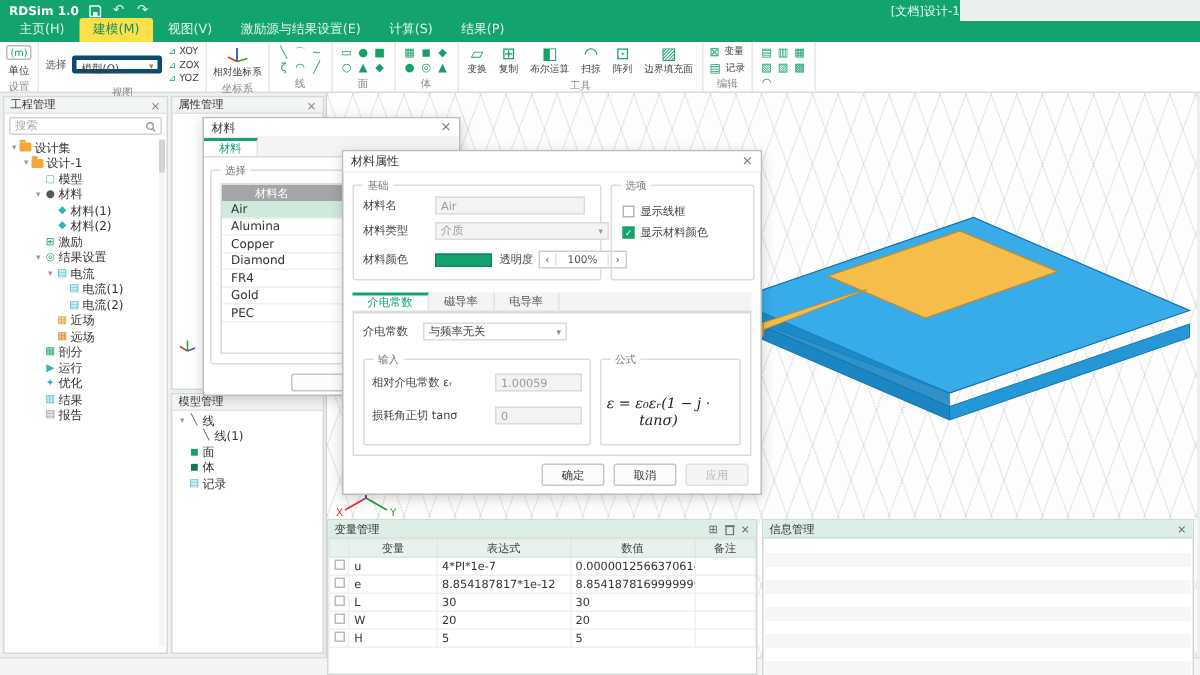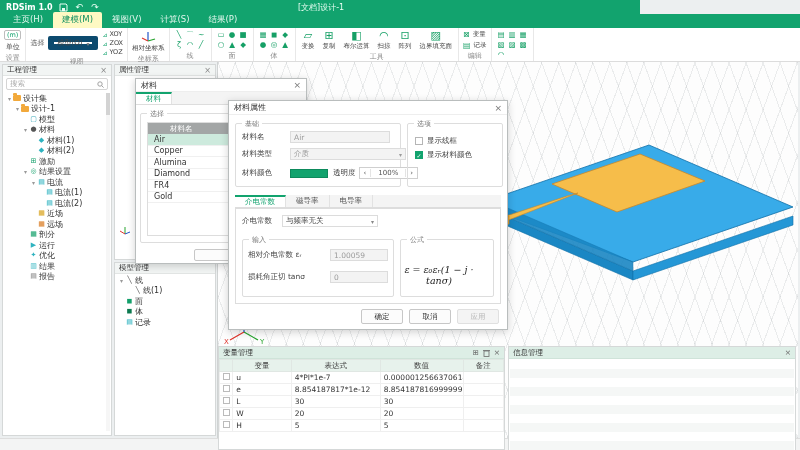--- a/index.html
+++ b/index.html
@@ -1,32 +1,32 @@
 <!DOCTYPE html>
 <html><head>
 <meta charset="utf-8">
 <style>
   *{box-sizing:border-box;margin:0;padding:0}
   html,body{width:800px;height:450px;overflow:hidden}
   body{font-family:"DejaVu Sans","Liberation Sans",sans-serif;font-size:8px;color:#333;background:#eceff0;position:relative}
   .titlebar{position:absolute;left:0;top:0;width:640px;height:14px;background:#12a36e;color:#fff;display:flex;align-items:center;padding:0 6px;gap:5px}
   .titlebar .app-name{font-weight:bold;font-size:8px}
   .tb-icon{width:11px;height:10px;display:inline-flex;align-items:center;justify-content:center;color:#eafff4;font-size:9px;line-height:1;cursor:default}
-  .tb-center{position:absolute;left:2px;right:0;text-align:center;font-size:8px;color:#eafff4;pointer-events:none}
+  .tb-center{position:absolute;left:2px;right:0;text-align:right;font-size:8px;color:#eafff4;pointer-events:none}
   .menubar{position:absolute;left:0;top:14px;width:800px;height:14px;background:#12a36e;display:flex;align-items:flex-end;padding-left:4px;gap:1px}
   .tab{padding:2px 9px 2px 9px;font-size:8.5px;color:#e3f7ee;cursor:default;white-space:nowrap}
-  .tab.active{background:#fef9c3;color:#0f8f60;border-radius:2px 2px 0 0}
+  .tab.active{background:#fde047;color:#0f8f60;border-radius:2px 2px 0 0}
   .ribbon{position:absolute;left:0;top:28px;width:800px;height:34px;background:#fff;border-bottom:1px solid #dcdcdc;display:flex}
   .rgroup{border-right:1px solid #e8e8e8;display:flex;flex-direction:column;padding:2px 4px 0 4px}
   .rg-body{flex:1;display:flex;align-items:center;gap:4px}
   .rg-label{text-align:center;font-size:7px;color:#8a8a8a;padding:1px 0}
   .unit-box{border:1px solid #bdbdbd;border-radius:2px;font-size:6.5px;color:#12a36e;padding:0 2px;text-align:center}
   .unit-btn{font-size:7px;color:#444;text-align:center;margin-top:1px}
   .sel-label{font-size:7px;color:#555}
-  .rselect{border:6px solid #0c4a6e;border-radius:2px;background:#fff;font-size:7px;color:#444;padding:1px 3px;display:flex;gap:4px;align-items:center;height:12px}
+  .rselect{border:3px solid #0c4a6e;border-radius:2px;background:#fff;font-size:7px;color:#444;padding:1px 3px;display:flex;gap:20px;height:12px}
   .planes{display:flex;flex-direction:column;justify-content:flex-start;gap:1px}
   .plane-btn{display:flex;align-items:center;gap:2px;font-size:6.5px;color:#444;height:8px}
   .plane-btn .tri{color:#12a36e;font-size:6px}
   .cs-btn{display:flex;flex-direction:column;align-items:center;justify-content:center;gap:1px}
   .cs-btn .lbl{font-size:6.5px;color:#444;white-space:nowrap}
   .glyph-grid{display:grid;grid-template-columns:repeat(3,11px);grid-auto-rows:10px;align-content:center;justify-items:center;align-items:center}
   .glyph-grid span{color:#16a066;font-size:7.5px;line-height:1}
   .tool-btn{display:flex;flex-direction:column;align-items:center;justify-content:center;gap:1px;padding:0 2px}
   .tool-btn .ic{color:#16a066;font-size:11px;line-height:1}
   .tool-btn .lbl{font-size:6.5px;color:#444;white-space:nowrap}
@@ -99,20 +99,21 @@
   </span>
   <span class="tb-icon">↶</span>
   <span class="tb-icon">↷</span>
   <span class="tb-center">[文档]设计-1</span>
 </div>
 
 <div class="menubar" id="menu-tabs">
     <div class="tab">主页(H)</div>
     <div class="tab active">建模(M)</div>
     <div class="tab">视图(V)</div>
+    <div class="tab">激励源与结果设置(E)</div>
     <div class="tab">计算(S)</div>
     <div class="tab">结果(P)</div>
   </div>
 
 <div class="ribbon">
   <div class="rgroup">
     <div class="rg-body" style="flex-direction:column;justify-content:center;gap:1px">
       <div class="unit-box">(m)</div>
       <div class="unit-btn">单位</div>
     </div>
@@ -437,25 +438,26 @@
   </div>
   <div class="tabstrip">
     <div class="dtab active">材料</div>
   </div>
   <div class="gbox" style="left:4px;top:34px;right:4px;height:130px">
     <span class="legend">选择</span>
     <div class="mlist">
       <div class="mlist-header">材料名</div>
       <div id="material-rows">
           <div class="mrow sel">Air</div>
+          <div class="mrow">Alumina</div>
           <div class="mrow">Copper</div>
-          <div class="mrow">Alumina</div>
           <div class="mrow">Diamond</div>
           <div class="mrow">FR4</div>
           <div class="mrow">Gold</div>
+          <div class="mrow">PEC</div>
         </div>
     </div>
   </div>
   <div class="btn" style="position:absolute;left:58px;top:170px;width:36px;height:12px"></div>
 </div>
 
 <div class="dialog" style="left:228px;top:100px;width:280px;height:230px;z-index:6">
   <div class="dlg-title" style="height:14px">
     <span>材料属性</span>
     <span class="x">×</span>

